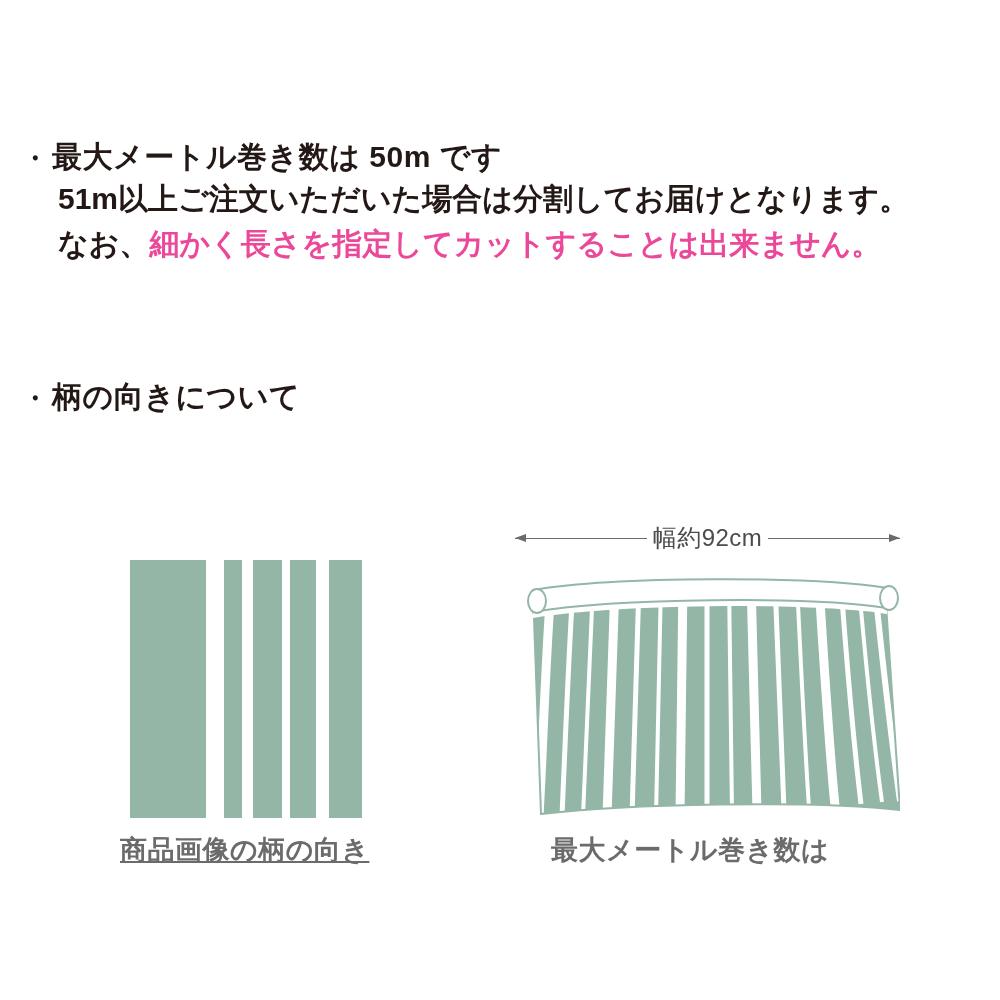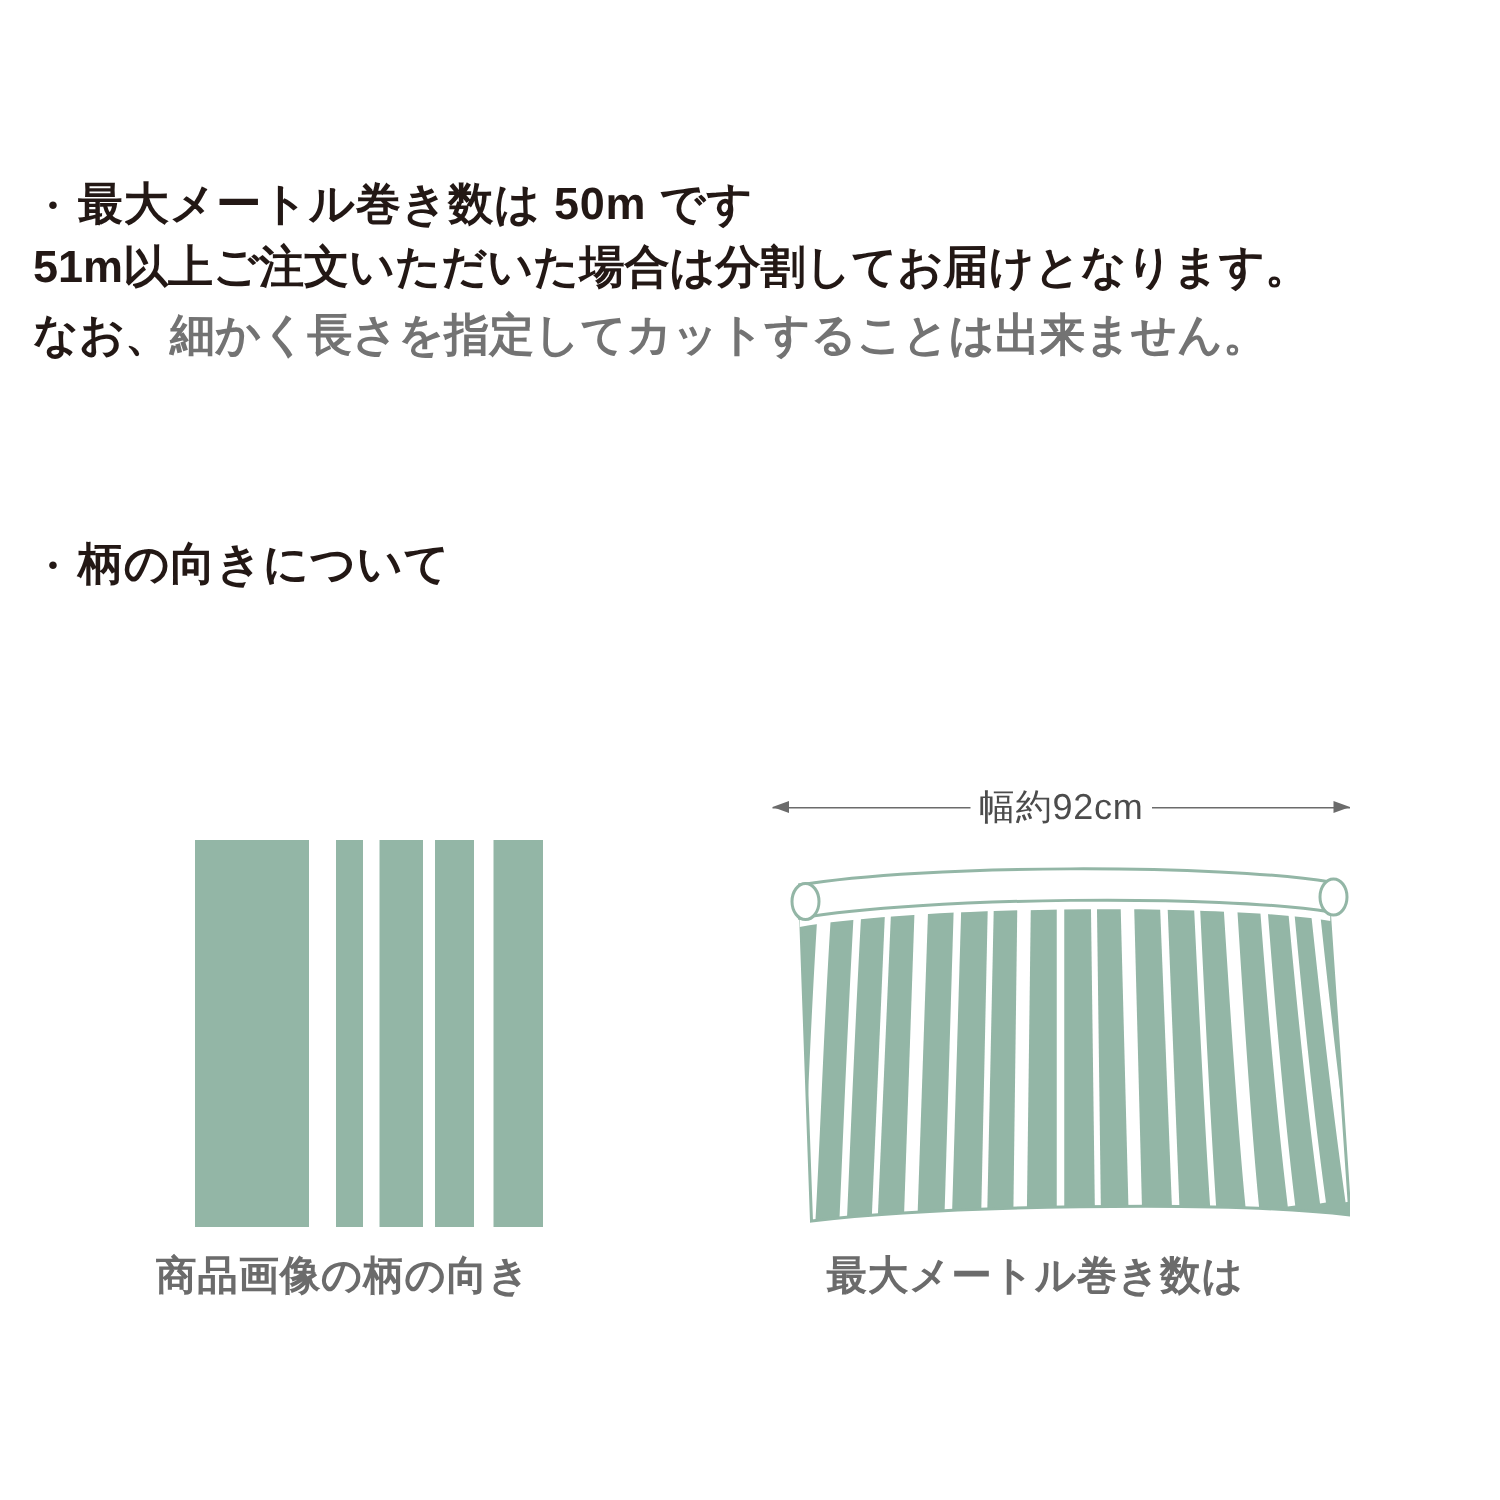--- a/index.html
+++ b/index.html
@@ -38,32 +38,33 @@
     letter-spacing: 0.5px;
     line-height: 1.25;
   }
   .bullet-dot {
     width: 30px;
     flex: 0 0 30px;
     font-size: 26px;
     line-height: 1.25;
     color: #231815;
   }
-  .bullet-text { color: #231815; }
+  .bullet-text { color: #231815; margin-top: 20px; }
 
   .sub-line {
+    margin-left: 36px;
     font-size: 30px;
     font-weight: bold;
     letter-spacing: 0.3px;
     line-height: 1.5;
     color: #231815;
     white-space: nowrap;
   }
   .sub-line.tight { letter-spacing: 0px; }
-  .red { color: #737373; }
+  .red { color: #ec4899; }
 
   
   .figures {
     position: absolute;
     top: 500px;
     left: 0;
     width: 1000px;
     height: 400px;
   }
 
@@ -236,16 +237,16 @@
 
         <g clip-path="url(#rollClip)">
           <rect x="0" y="20" width="385" height="60" fill="#ffffff"></rect>
         </g>
         <path d="M18,42 C100,28 300,28 372,40 L372,60 C300,48 100,50 18,64 Z" fill="#ffffff" stroke="#93b6a6" stroke-width="2"></path>
         <ellipse cx="22" cy="53" rx="9" ry="12" fill="#ffffff" stroke="#93b6a6" stroke-width="2"></ellipse>
         <ellipse cx="374" cy="50" rx="9" ry="12" fill="#ffffff" stroke="#93b6a6" stroke-width="2"></ellipse>
       </svg>
     </div>
 
-    <div class="caption cap-left" style="position:absolute;left:104px;top:332px;">商品画像の柄の向き</div>
+    <div class="caption cap-left" style="position:absolute;left:120px;top:332px;text-decoration:underline;">商品画像の柄の向き</div>
     <div class="caption cap-right" style="position:absolute;left:551px;top:332px;">最大メートル巻き数は</div>
   </div>
 </div>
 
 </body></html>

